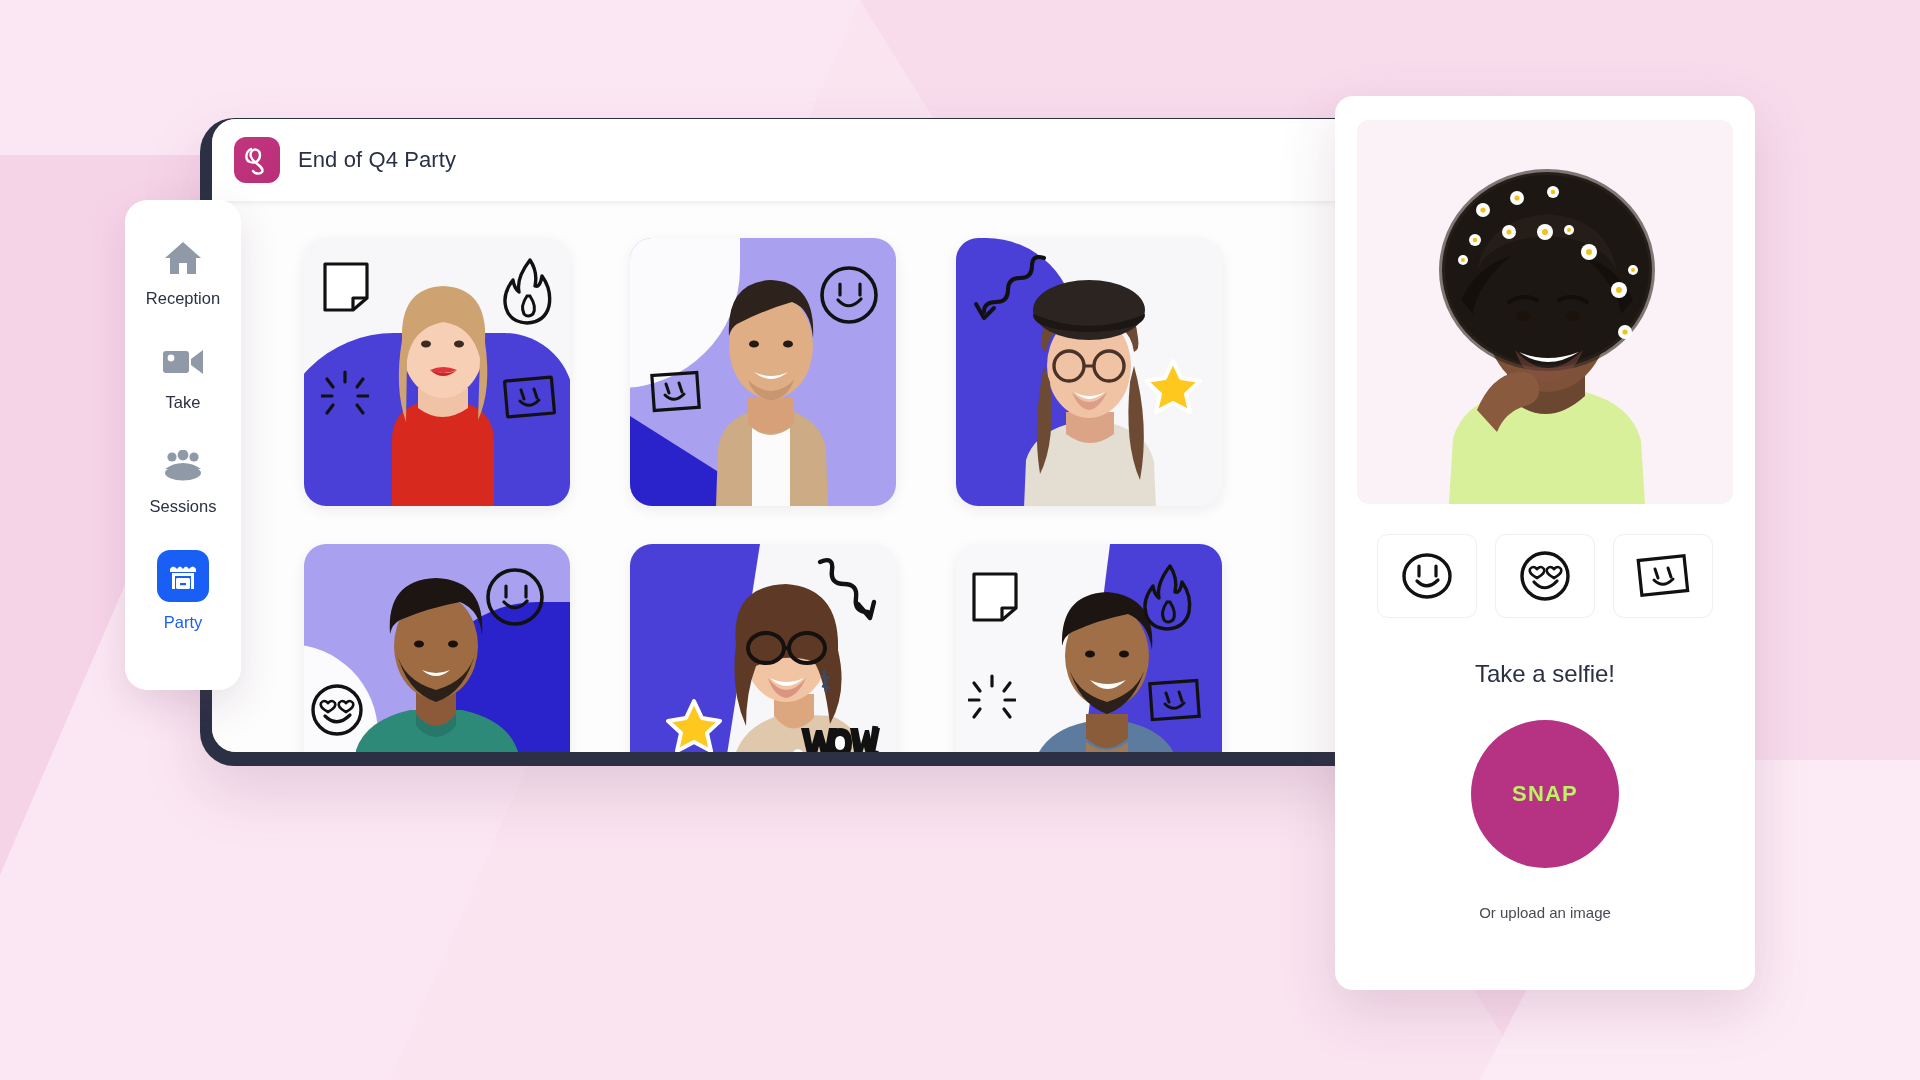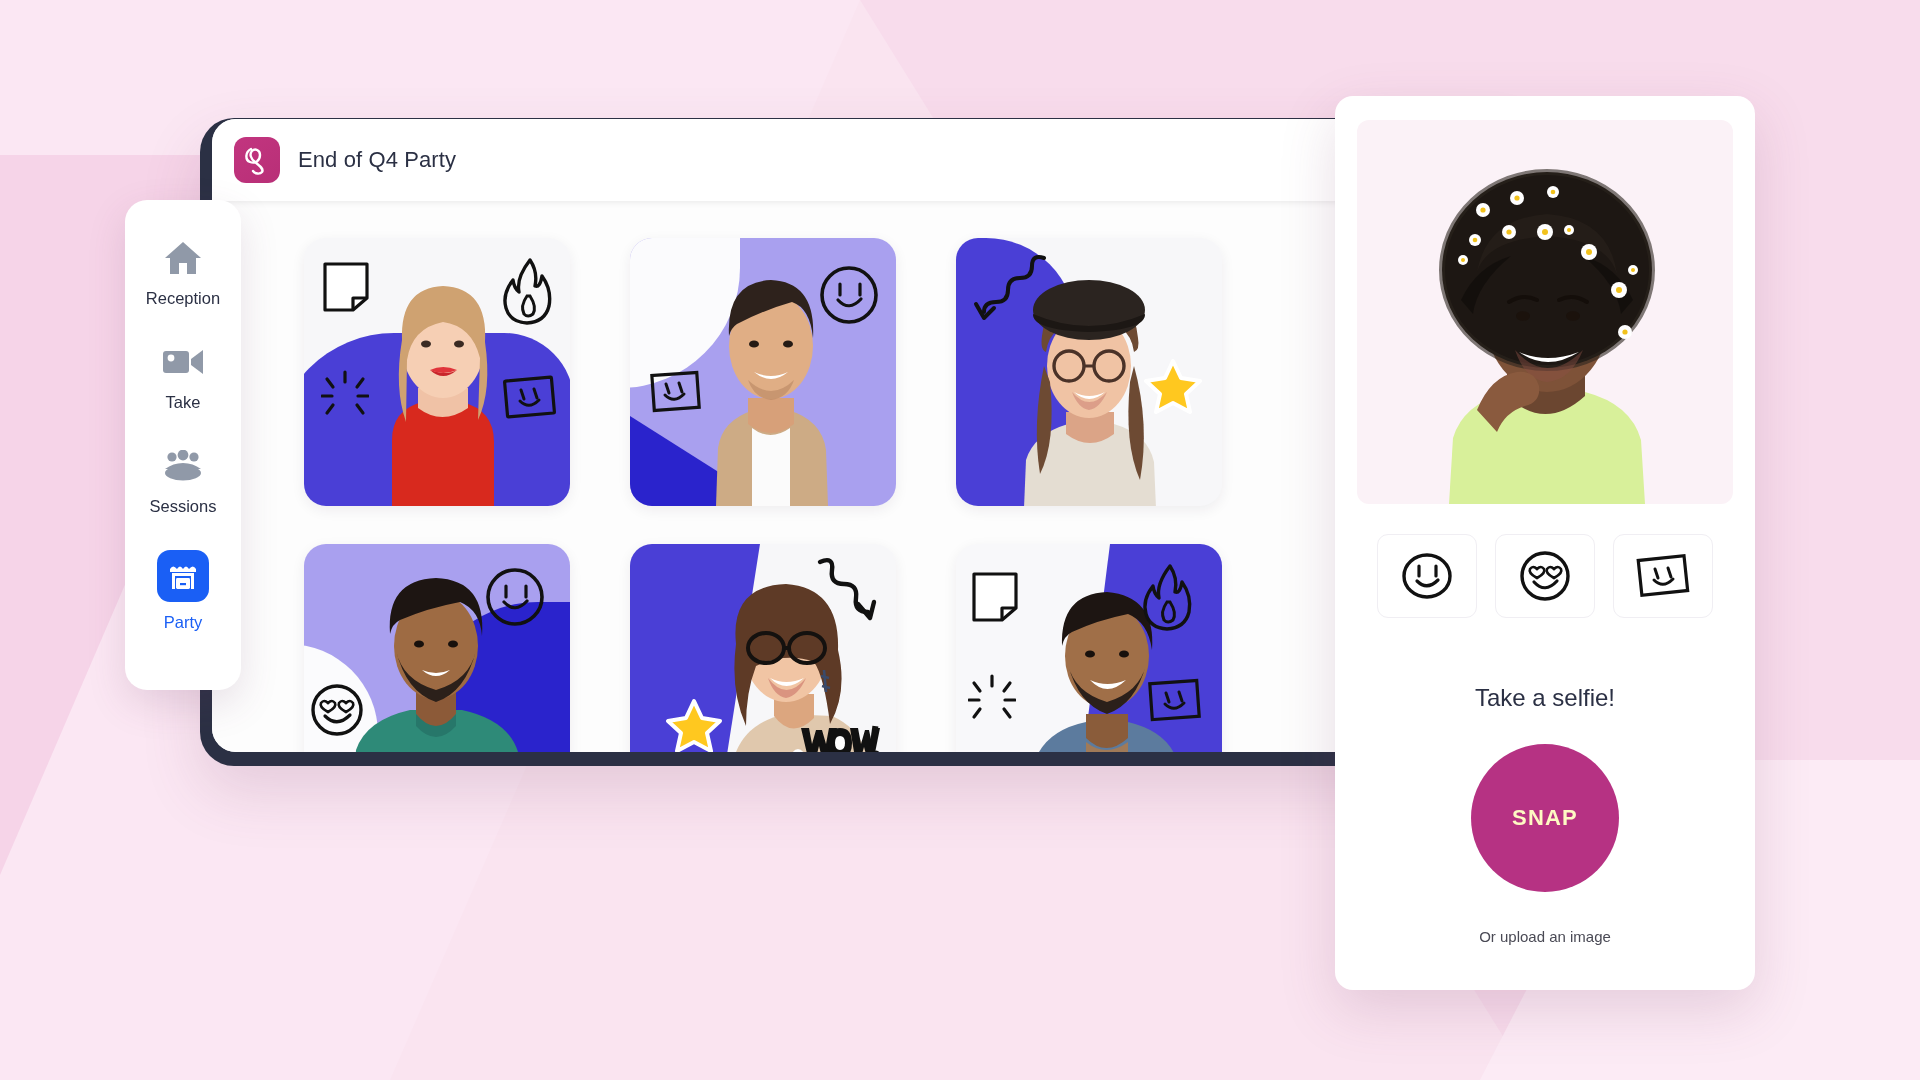--- a/index.html
+++ b/index.html
@@ -98,24 +98,24 @@
     background:#fbf2f7; position:relative; overflow:hidden; flex:0 0 384px;
   }
   #sticker-row{
     display:flex; gap:18px; margin-top:30px;
   }
   .sticker-btn{
     width:100px;height:84px;border-radius:11px;background:#fff;
     border:1.5px solid #f0eef3; display:flex;align-items:center;justify-content:center;
     cursor:pointer;
   }
-  #selfie-caption{ margin-top:66px; font-size:24px; color:#2b3044; }
+  #selfie-caption{ margin-top:42px; font-size:24px; color:#2b3044; }
   #snap-button{
     margin-top:32px; width:148px;height:148px;border-radius:50%;
-    background:#b63283; color:#fef9c3; border:none; cursor:pointer;
+    background:#b63283; color:#bef264; border:none; cursor:pointer;
     font-size:22px; font-weight:bold; letter-spacing:1.2px;
     font-family:"Liberation Sans", sans-serif;
     display:flex;align-items:center;justify-content:center;
   }
   #upload-link{ margin-top:36px; font-size:15px; color:#4a4a55; cursor:pointer; }
 </style>
 </head>
 <body>
 
 <div id="bg-wrap">

